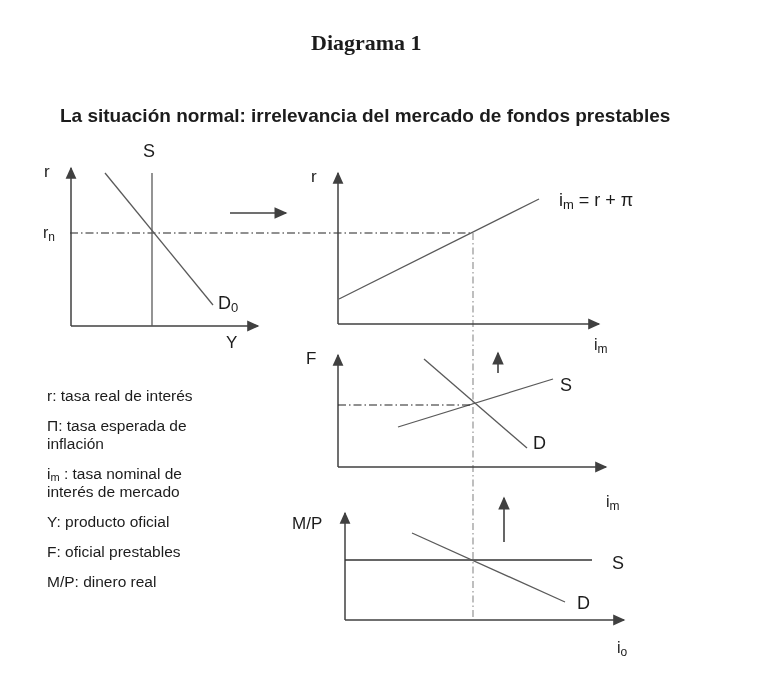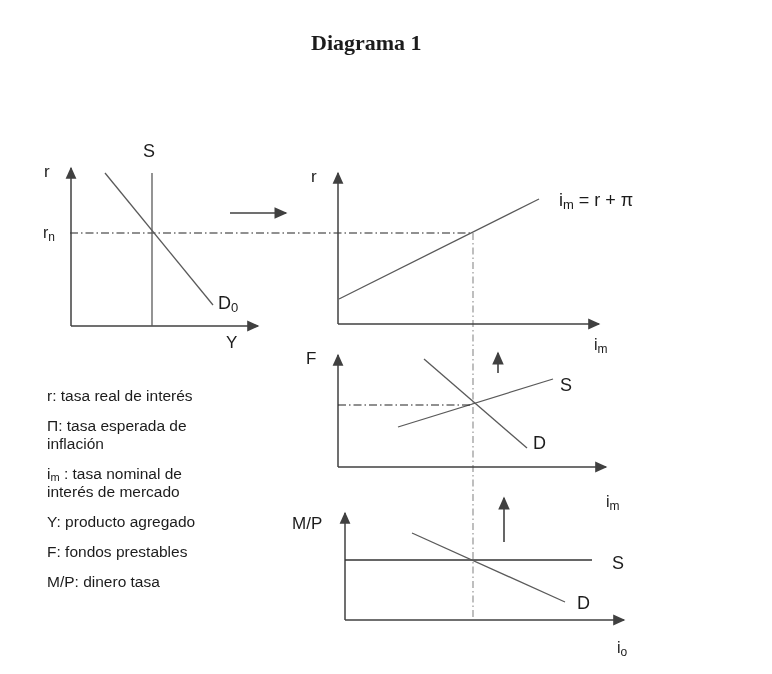--- a/index.html
+++ b/index.html
@@ -44,20 +44,21 @@
   .leg-item{margin-bottom:12px;}
   .leg-line{white-space:nowrap;}
   .leg-sub{font-size:11px;vertical-align:-0.15em;line-height:0;}
 </style>
 </head>
 <body>
 
 <div class="page">
 
   <div class="title">Diagrama 1</div>
+  <div class="subtitle">La situación normal: irrelevancia del mercado de fondos prestables</div>
 
   <svg class="diagram-svg" width="772" height="674" viewBox="0 0 772 674">
     <defs>
       <marker id="ah" viewBox="0 0 10 10" refX="8" refY="5" markerWidth="9" markerHeight="9" orient="auto-start-reverse">
         <path class="ah" d="M0,1 L9,5 L0,9 z"></path>
       </marker>
     </defs>
 
     <line class="ln-dash" x1="70" y1="233" x2="471" y2="233"></line>
     <line class="ln-dashv" x1="473" y1="233" x2="473" y2="618"></line>
@@ -119,23 +120,23 @@
         <div class="leg-line"><span>Π: tasa esperada de</span></div>
         <div class="leg-line"><span>inflación</span></div>
       </div>
       <div class="leg-item">
         <div class="leg-line"><span>i</span><sub class="leg-sub">m</sub><span> : tasa nominal de</span></div>
         <div class="leg-line"><span>interés de mercado</span></div>
       </div>
       <div class="leg-item">
       </div>
       <div class="leg-item">
-        <div class="leg-line"><span>Y: producto agregado</span></div>
+        <div class="leg-line"><span>Y: producto oficial</span></div>
       </div>
       <div class="leg-item">
-        <div class="leg-line"><span>F: fondos prestables</span></div>
+        <div class="leg-line"><span>F: oficial prestables</span></div>
       </div>
       <div class="leg-item">
-        <div class="leg-line"><span>M/P: dinero tasa</span></div>
+        <div class="leg-line"><span>M/P: dinero real</span></div>
       </div>
     </div>
 
 </div>
 
 </body></html>

